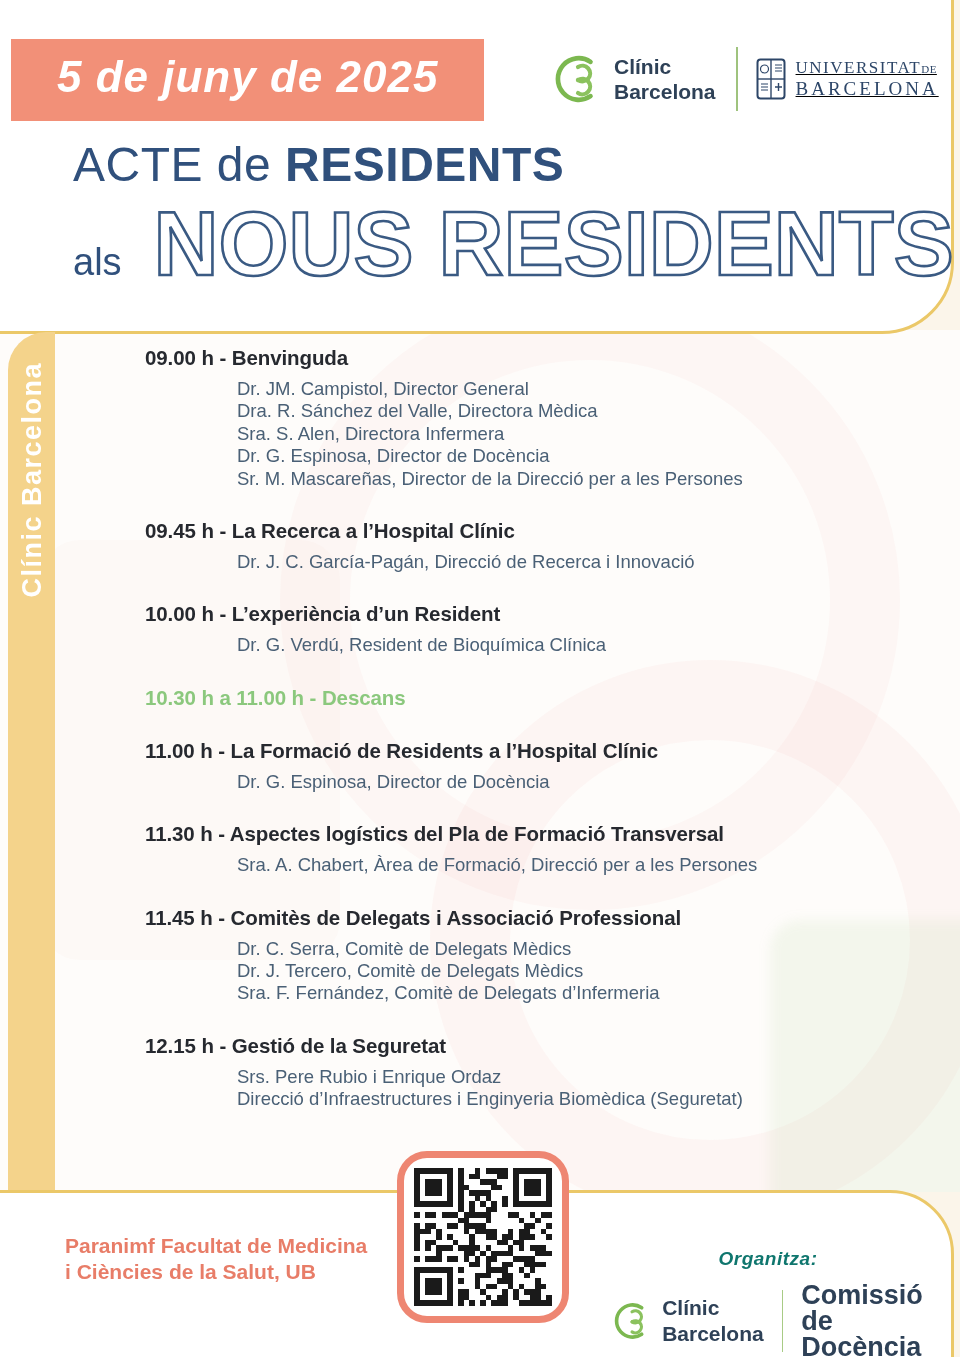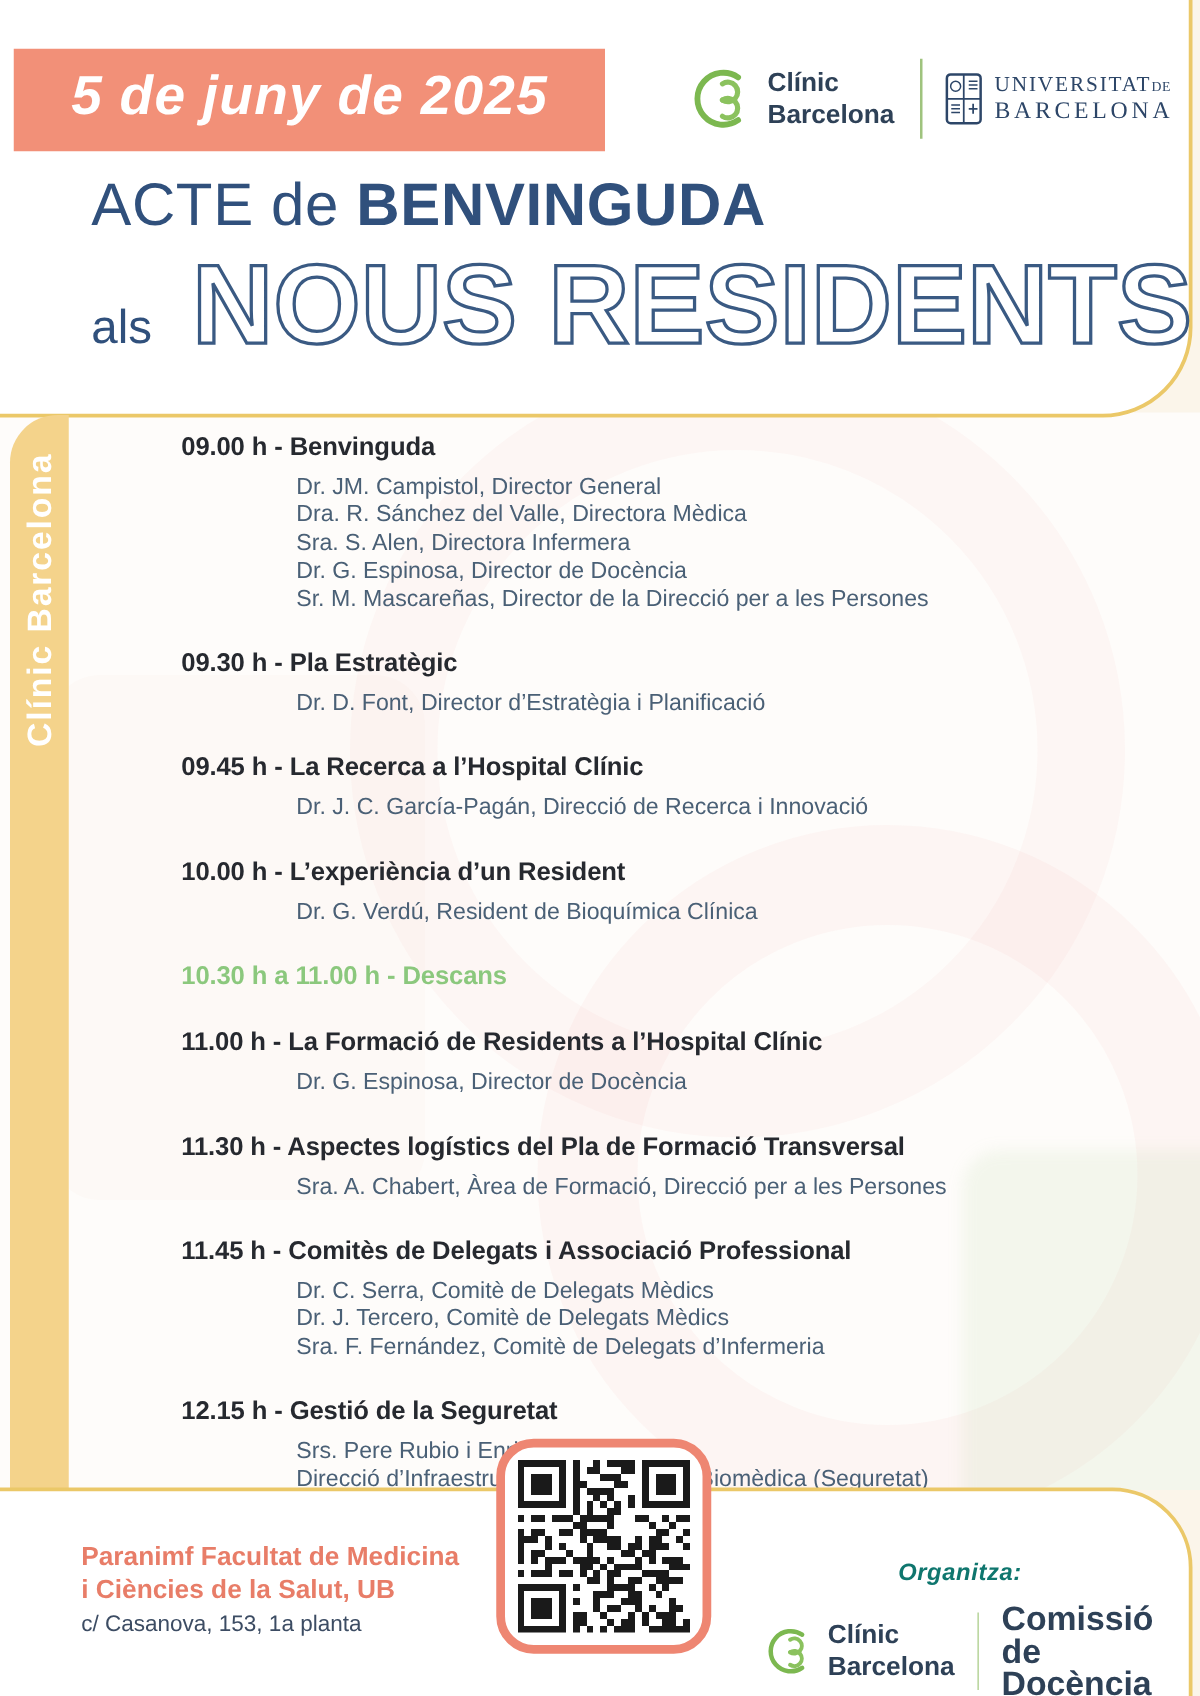--- a/index.html
+++ b/index.html
@@ -34,21 +34,21 @@
   .date-banner {
     position:absolute; left:12px; top:40px; height:82px;
     background:#F29078; color:#FFFFFF;
     display:flex; align-items:center; padding:0 46px 6px 46px;
     font-size:44px; font-weight:700; font-style:italic; letter-spacing:1px;
   }
   .header-logos { position:absolute; left:553px; top:48px; display:flex; align-items:center; }
   .clinic-lockup { display:flex; align-items:center; }
   .clinic-name { margin-left:10px; color:#2E4157; font-weight:700; font-size:21px; line-height:25px; }
   .logo-divider { width:2px; height:64px; background:#9FC37E; margin:0 18px 0 20px; }
-  .ub-lockup { display:flex; align-items:flex-end; }
+  .ub-lockup { display:flex; align-items:flex-end;text-decoration:underline; }
   .ub-text { margin-left:10px; font-family:"Liberation Serif", serif; color:#2D4668; }
   .ub-line1 { font-size:17px; letter-spacing:1.5px; }
   .ub-line1 .ub-de { font-size:11px; letter-spacing:0.5px; }
   .ub-line2 { font-size:19px; letter-spacing:3px; }
 
   .title-block { position:absolute; left:74px; top:140px; width:880px; }
   .title-line1 { color:#30507C; font-size:48px; line-height:52px; letter-spacing:0.5px; }
   .t-regular { font-weight:500; }
   .t-de { font-weight:400; }
   .t-bold { font-weight:800; }
@@ -144,21 +144,21 @@
         </div>
         <div class="ub-line2" style="text-transform:uppercase;">Barcelona</div>
       </div>
     </div>
   </div>
 
   <div class="title-block">
     <div class="title-line1">
       <span class="t-regular">ACTE</span>
       <span class="t-de">de</span>
-      <span class="t-bold">BENVINGUDA</span>
+      <span class="t-bold">RESIDENTS</span>
     </div>
     <div class="title-line2">
       <span class="t-als">als</span>
       <span class="t-outline">NOUS RESIDENTS</span>
     </div>
   </div>
 </div>
 
 <div class="sidebar">
   <span class="sidebar-text">Clínic Barcelona</span>
@@ -169,26 +169,20 @@
       <div class="sched-heading">09.00 h - Benvinguda</div>
       <div class="speakers">
         <div class="speaker-line">Dr. JM. Campistol, Director General</div>
         <div class="speaker-line">Dra. R. Sánchez del Valle, Directora Mèdica</div>
         <div class="speaker-line">Sra. S. Alen, Directora Infermera</div>
         <div class="speaker-line">Dr. G. Espinosa, Director de Docència</div>
         <div class="speaker-line">Sr. M. Mascareñas, Director de la Direcció per a les Persones</div>
       </div>
     </div>
     <div class="sched-item">
-      <div class="sched-heading">09.30 h - Pla Estratègic</div>
-      <div class="speakers">
-        <div class="speaker-line">Dr. D. Font, Director d’Estratègia i Planificació</div>
-      </div>
-    </div>
-    <div class="sched-item">
       <div class="sched-heading">09.45 h - La Recerca a l’Hospital Clínic</div>
       <div class="speakers">
         <div class="speaker-line">Dr. J. C. García-Pagán, Direcció de Recerca i Innovació</div>
       </div>
     </div>
     <div class="sched-item">
       <div class="sched-heading">10.00 h - L’experiència d’un Resident</div>
       <div class="speakers">
         <div class="speaker-line">Dr. G. Verdú, Resident de Bioquímica Clínica</div>
       </div>
@@ -223,21 +217,20 @@
         <div class="speaker-line">Direcció d’Infraestructures i Enginyeria Biomèdica (Seguretat)</div>
       </div>
     </div>
   </div>
 
 <div class="footer-card"></div>
 
 <div class="venue">
   <div class="venue-line">Paranimf Facultat de Medicina</div>
   <div class="venue-line">i Ciències de la Salut, UB</div>
-  <div class="venue-sub">c/ Casanova, 153, 1a planta</div>
 </div>
 
 <div class="qr-box">
   <svg id="qr-svg" width="138" height="138" viewBox="0 0 25 25" shape-rendering="crispEdges">
       <rect x="0" y="0" width="1" height="1" fill="#1a1a1a"></rect>
       <rect x="1" y="0" width="1" height="1" fill="#1a1a1a"></rect>
       <rect x="2" y="0" width="1" height="1" fill="#1a1a1a"></rect>
       <rect x="3" y="0" width="1" height="1" fill="#1a1a1a"></rect>
       <rect x="4" y="0" width="1" height="1" fill="#1a1a1a"></rect>
       <rect x="5" y="0" width="1" height="1" fill="#1a1a1a"></rect>

